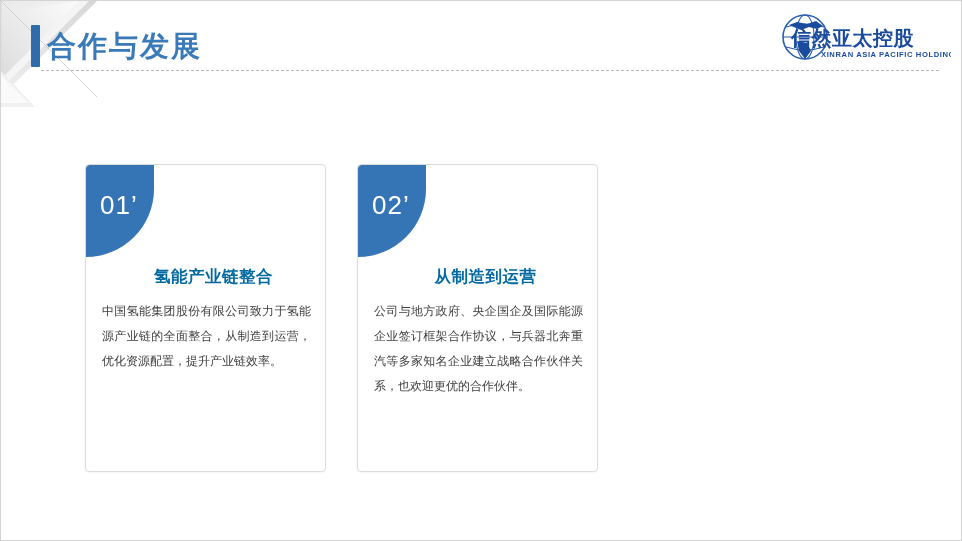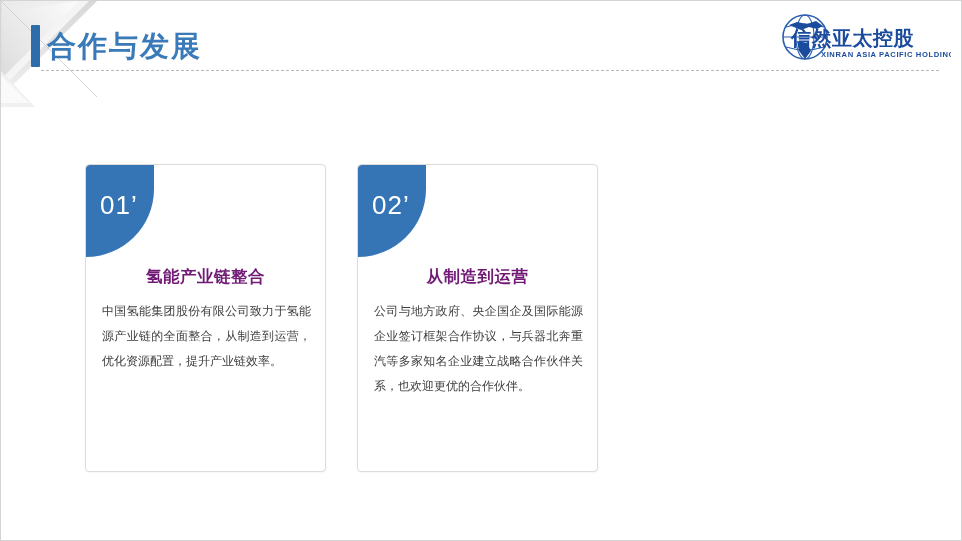--- a/index.html
+++ b/index.html
@@ -123,27 +123,27 @@
     font-size: 26px;
     color: #ffffff;
     font-weight: 300;
     letter-spacing: 1px;
     line-height: 28px;
     white-space: nowrap;
   }
 
   .card-title {
     position: absolute;
-    left: 0;
+    left: 8px;
     top: 100px;
     width: 100%;
     text-align: center;
     font-size: 16.5px;
     font-weight: bold;
-    color: #701a75;
+    color: #0369a1;
     letter-spacing: 0.5px;
     line-height: 22px;
   }
 
   .card-body {
     position: absolute;
     left: 16px;
     top: 134px;
     width: 209px;
     font-size: 12px;

